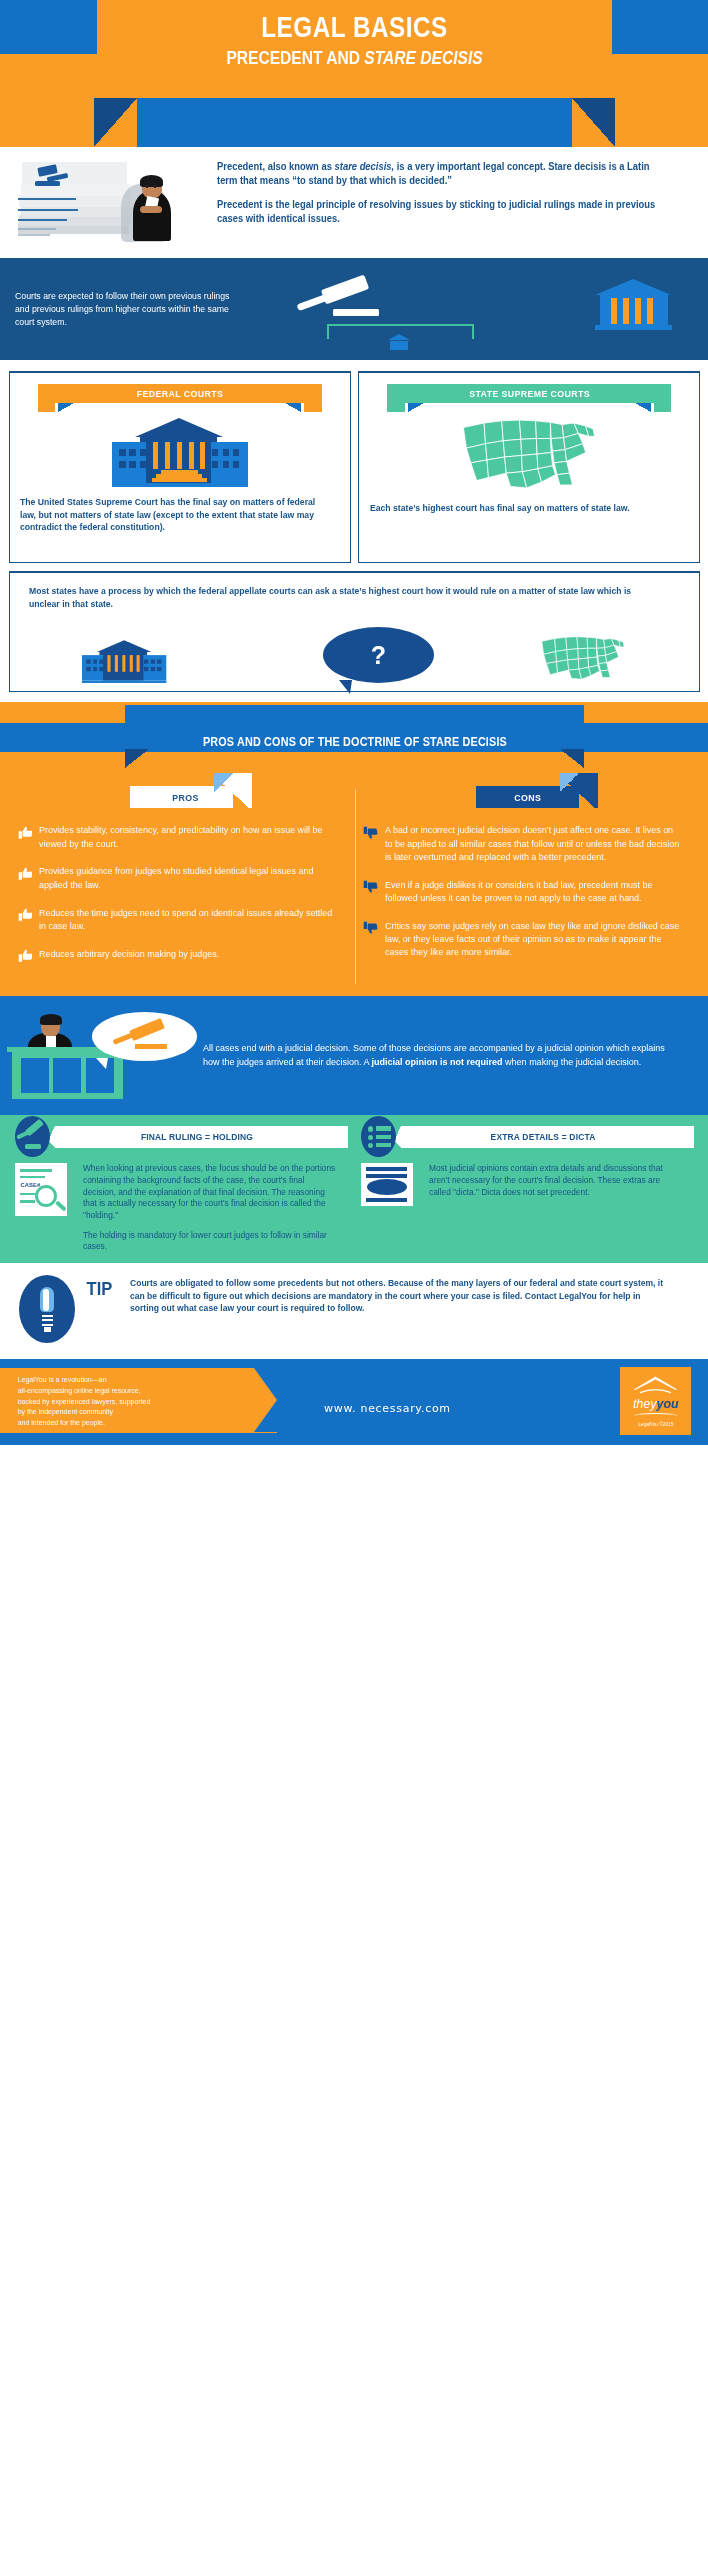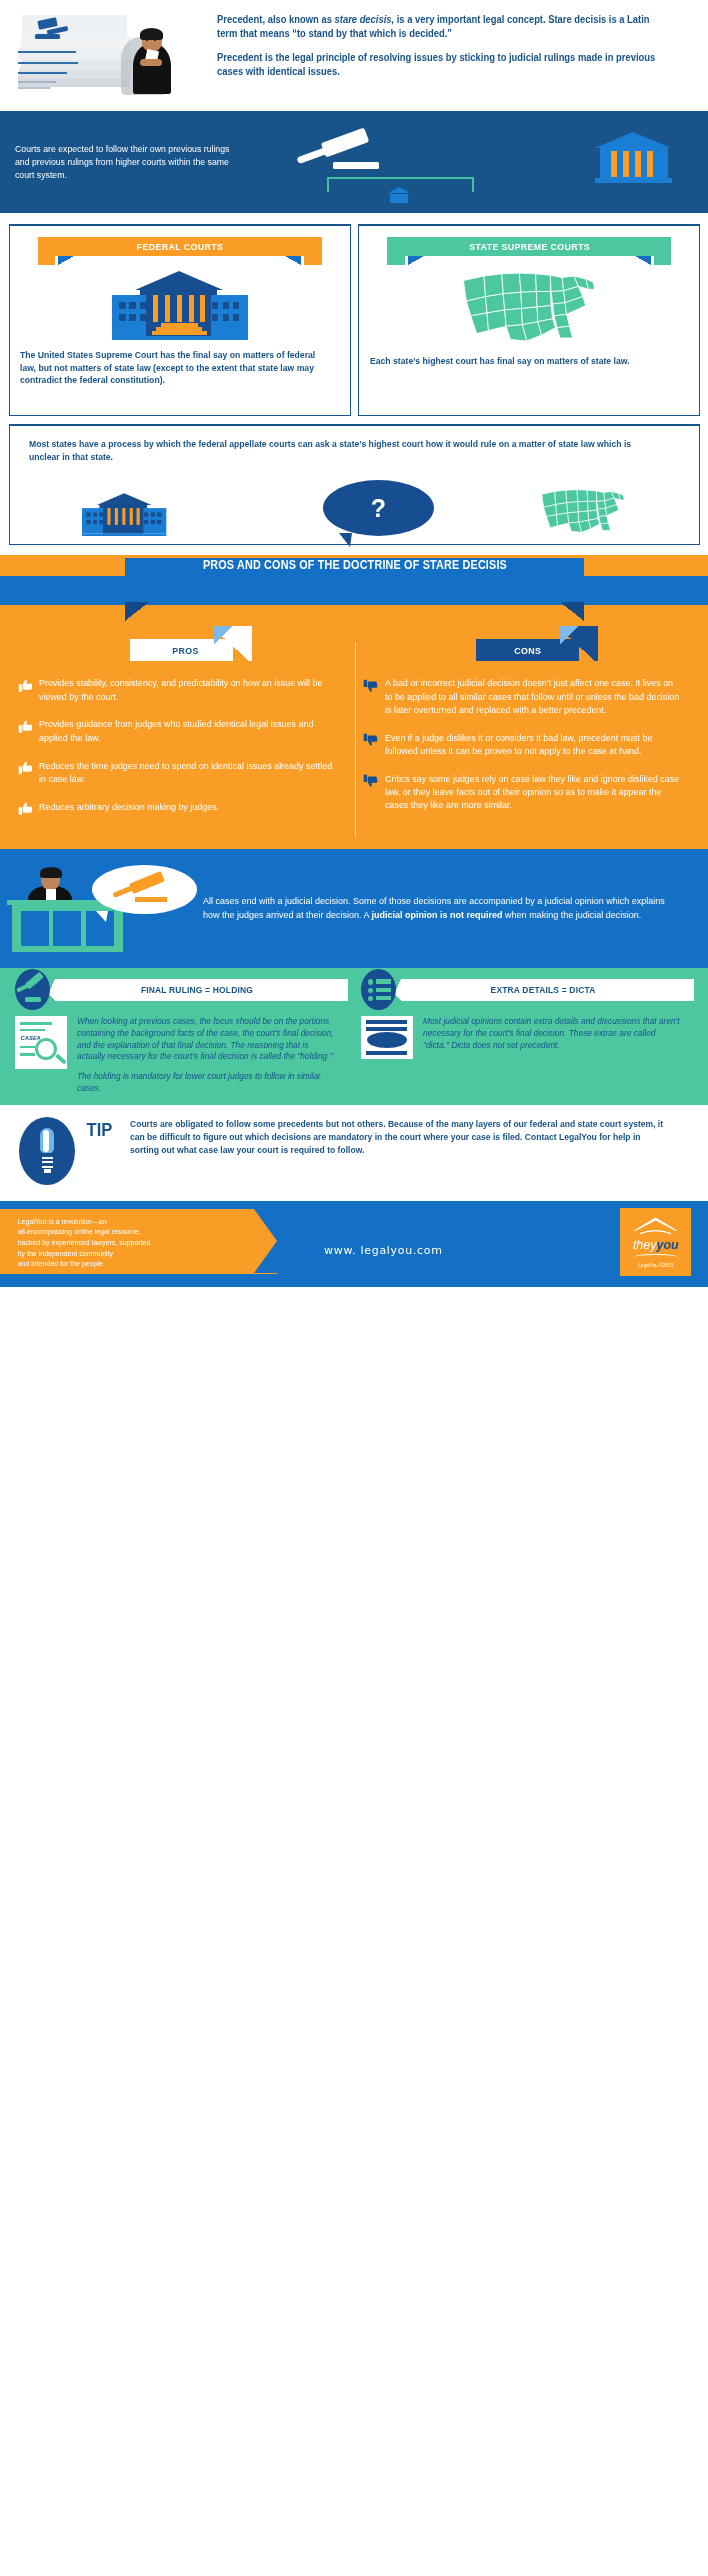--- a/index.html
+++ b/index.html
@@ -253,21 +253,21 @@
 
   
   .pc-header {
     position: relative; background: #f99d27; height: 71px;
   }
   .pc-header .blueband {
     position: absolute; left: 0; right: 0; top: 20.6px; height: 29.5px; background: #1470c4;
   }
   .pc-header .center {
     position: absolute; left: 125px; right: 125px; top: 2.9px; height: 44px;
-    background: #1470c4; display: flex; align-items: flex-start; justify-content: center;
+    background: #1470c4; display: flex; align-items: flex-end; justify-content: center;
   }
   .pc-header .center span {
     color: #fff; font-size: 12px; font-weight: bold; letter-spacing: 0.2px;
     transform: scaleX(0.9);
   }
   .pc-header .wing-l, .pc-header .wing-r {
     position: absolute; top: 47px; width: 23.6px; height: 19px;
   }
   .pc-header .wing-l { left: 125px; background: linear-gradient(to bottom right,#154a87 50%, transparent 50%); }
   .pc-header .wing-r { right: 125px; background: linear-gradient(to bottom left,#154a87 50%, transparent 50%); }
@@ -406,21 +406,21 @@
     transform: scaleX(0.92);
   }
   .tc-ribbon .notch {
     position: absolute; left: -0.7px; top: 0; width: 10.3px; height: 22px;
     background: linear-gradient(to bottom right, #4cc7a0 50%, transparent 50%);
   }
   .tc-ribbon .notch2 {
     position: absolute; left: -0.7px; bottom: 0; width: 10.3px; height: 11px;
     background: linear-gradient(to top right, #4cc7a0 50%, transparent 50%);
   }
-  .tc-body { display: flex; gap: 7px; margin-top: 7.4px; font-style: italic; }
+  .tc-body { display: flex; gap: 13px; margin-top: 7.4px; }
   .tc-icon { width: 55px; flex: none; }
   .tc-text {
     flex: 1; font-size: 8.7px; line-height: 1.35; color: #18538a;
     transform: scaleX(0.96); transform-origin: left;
   }
   .tc-text p + p { margin-top: 8px; }
 
   .case-doc { position: relative; width: 52px; height: 53px; }
   .case-doc .sheet { position: absolute; inset: 0; background: #fff; }
   .case-doc .ln { position: absolute; left: 5.2px; height: 2.9px; background: #4cc7a0; width: 32px; }
@@ -491,20 +491,29 @@
   .logo-text { color: #fff; font-size: 12.5px; font-style: italic; margin-top: 1.5px; position: relative; }
   .logo-text .you { color: #164e91; font-weight: bold; }
   .logo-arc { width: 43px; height: 5.9px; border-top: 1.5px solid #fff; border-radius: 50%; margin-top: 2.2px; }
   .logo-cap { color: #fff; font-size: 4.8px; margin-top: 2.9px; }
 </style>
 </head>
 <body>
 
 <div class="page">
 
+  <div class="header">
+    <div class="corner-l"></div>
+    <div class="corner-r"></div>
+    <div class="titles">
+      <h1>LEGAL  BASICS</h1>
+      <h2><span>PRECEDENT AND </span><em>STARE DECISIS</em></h2>
+    </div>
+    <div class="ribbon"></div>
+  </div>
 
   <div class="intro">
     <div class="intro-art">
       <div class="stack">
         <div class="sheet" style="left:0;top:63px;width:111px;background:#d4d9dd;"></div>
         <div class="sheet" style="left:1.5px;top:55px;width:112px;background:#dde1e5;"></div>
         <div class="sheet" style="left:2.9px;top:46px;width:111px;background:#e4e8eb;"></div>
         <div class="sheet" style="left:1.5px;top:35px;width:112px;height:11.8px;background:#eceff1;"></div>
         <div class="sheet" style="left:2.9px;top:23.6px;width:109px;height:12.5px;background:#f0f2f4;"></div>
         <div class="sheet" style="left:4.4px;top:1.5px;width:105px;height:23.6px;background:#eef1f3;"></div>
@@ -900,21 +909,21 @@
   </div>
 
   <div class="footer">
     <div class="foot-flag">
       <div class="ln">LegalYou is a revolution—an</div>
       <div class="ln">all-encompassing online legal resource,</div>
       <div class="ln">backed by experienced lawyers, supported</div>
       <div class="ln">by the independent community</div>
       <div class="ln">and intended for the people.</div>
     </div>
-    <div class="foot-url">www. legalyou.com</div>
+    <div class="foot-url">www. necessary.com</div>
     <div class="logo-box">
       <svg width="49" height="20.6" viewBox="0 0 66 28">
         <path d="M33 2 L63 20 L60 20 L33 6 L6 20 L3 20 Z" fill="#ffffff"></path>
         <path d="M12 24 Q33 16 54 24" stroke="#ffffff" stroke-width="1.6" fill="none"></path>
       </svg>
       <div class="logo-text"><span>they</span><span class="you">you</span></div>
       <div class="logo-arc"></div>
       <div class="logo-cap">LegalYou ©2015</div>
     </div>
   </div>

